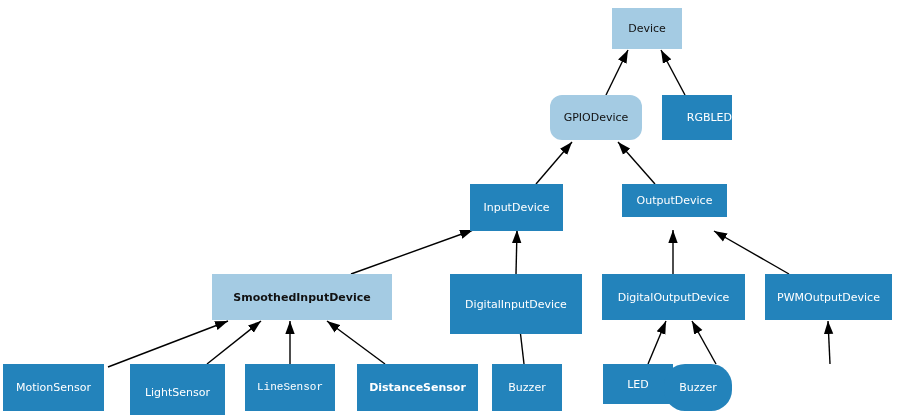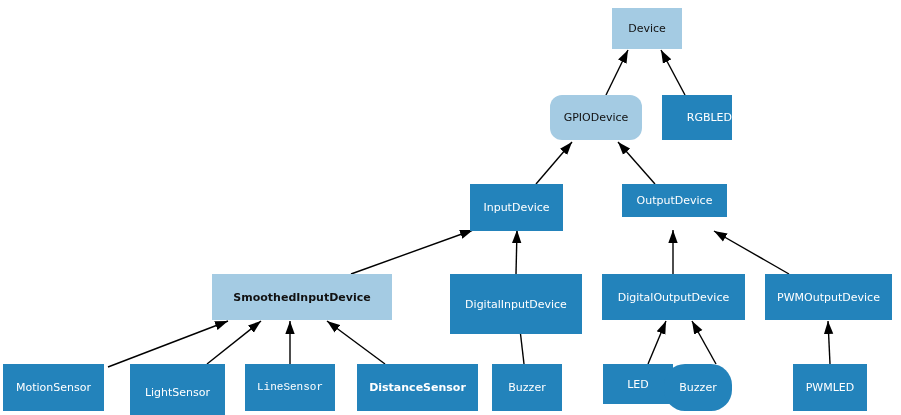--- a/index.html
+++ b/index.html
@@ -116,17 +116,14 @@
       </div>
       <div class="node dark" style="left: 492px; top: 364px; width: 70px; height: 47px;">
         <span>Buzzer</span>
       </div>
       <div class="node dark" style="left: 603px; top: 364px; width: 70px; height: 40px;">
         <span>LED</span>
       </div>
       <div class="node dark" style="left: 664px; top: 364px; width: 68px; height: 47px; border-radius: 21px;">
         <span>Buzzer</span>
       </div>
-      <div class="node dark" style="left: 793px; top: 364px; width: 74px; height: 47px;">
-        <span>PWMLED</span>
-      </div>
     </div>
 </div>
 
 </body></html>

